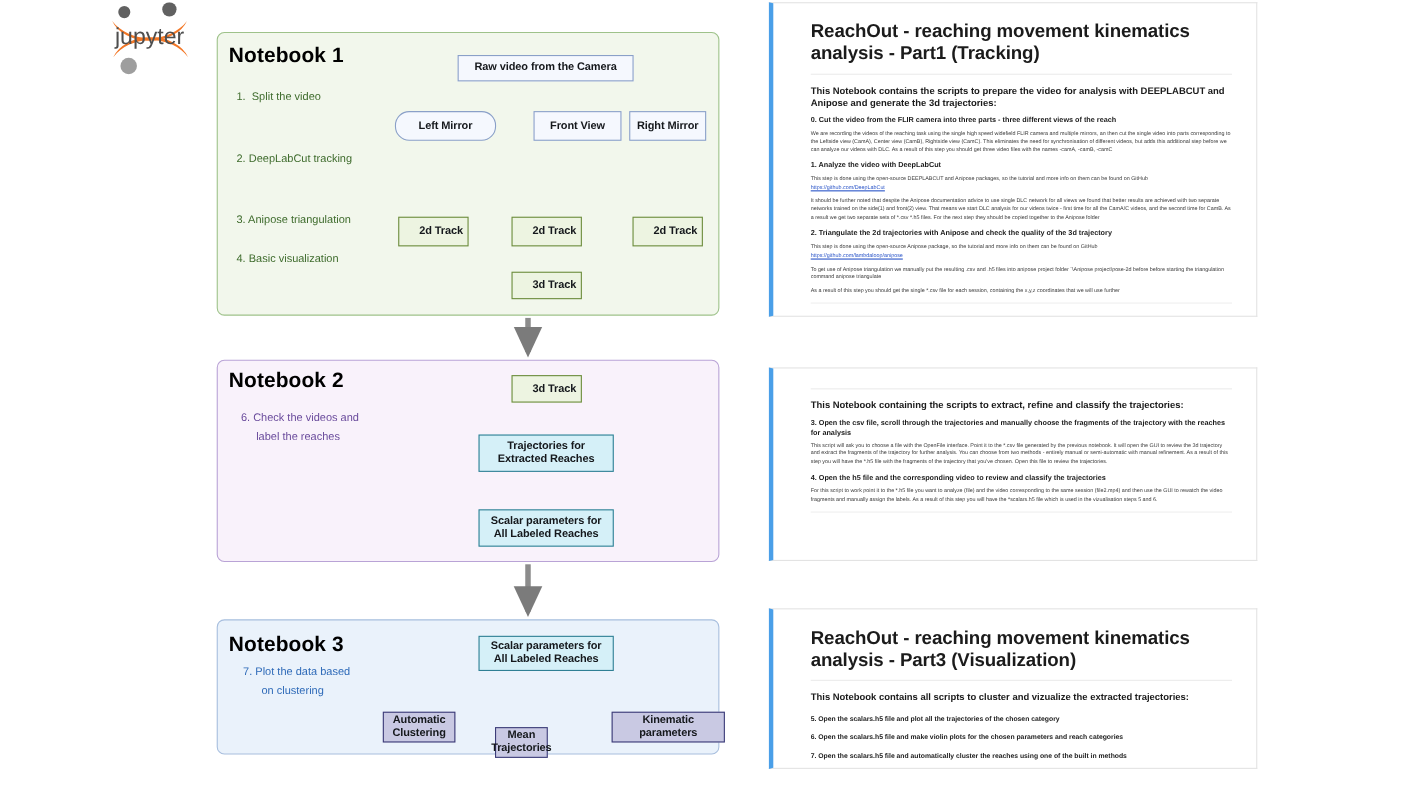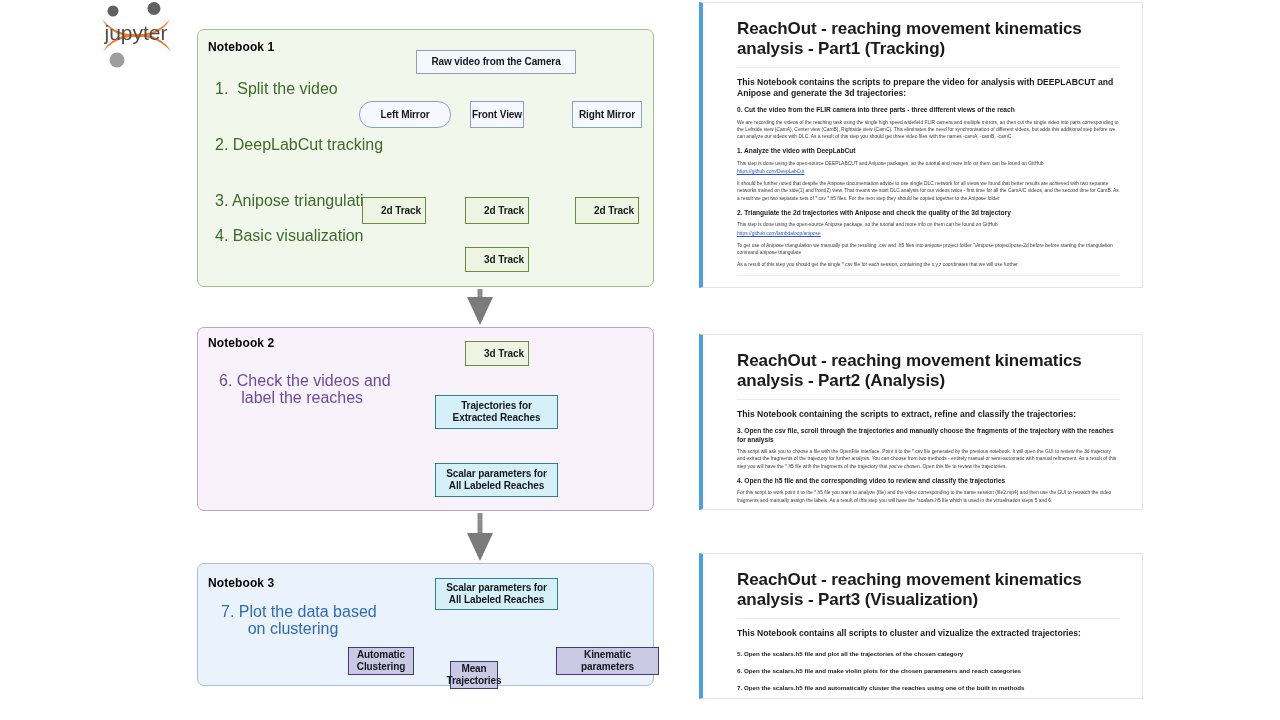--- a/index.html
+++ b/index.html
@@ -17,27 +17,27 @@
   .jupyter-logo svg { display:block; }
 
   
   .panel {
     position: absolute;
     border-radius: 7px;
     border: 1px solid #b9c6cf;
   }
   .panel-title {
     position: absolute;
-    font-size: 12px;
+    font-size: 19px;
     font-weight: bold;
     letter-spacing: .1px;
   }
   .steps { position: absolute; }
   .step {
-    font-size: 16px;
+    font-size: 10px;
     line-height: 17px;
     white-space: pre;
   }
 
   #nb1 { left: 197px; top: 29px; width: 457px; height: 258px;
          background: #f2f7ec; border-color: #9ec28a; }
 
   #nb2 { left: 197px; top: 327px; width: 457px; height: 184px;
          background: #f9f2fb; border-color: #b9a3d6; }
 
@@ -164,21 +164,21 @@
   <div class="panel-title" style="left:208px; top:40px;">Notebook 1</div>
   <div class="steps" style="left:215px; top:80px; color:#3e6b2c;">
     <div class="step" style="color:#3e6b2c; margin-bottom:39px;">1.  Split the video</div>
     <div class="step" style="color:#3e6b2c; margin-bottom:39px;">2. DeepLabCut tracking</div>
     <div class="step" style="color:#3e6b2c; margin-bottom:18px;">3. Anipose triangulation</div>
     <div class="step" style="color:#3e6b2c;">4. Basic visualization</div>
   </div>
 
   <div class="fbox" style="left:400px; top:50px; width:160px; height:24px;">Raw video from the Camera</div>
   <div class="fbox" style="left:343px; top:101px; width:92px; height:27px;border-radius:13px;">Left Mirror</div>
-  <div class="fbox" style="left:454px; top:101px; width:54px; height:27px;">Front View</div>
+  <div class="fbox" style="left:469px; top:101px; width:80px; height:27px;">Front View</div>
   <div class="fbox" style="left:556px; top:101px; width:70px; height:27px;">Right Mirror</div>
 
   <div class="fbox green" style="left:346px; top:197px; width:64px; height:27px;">2d Track</div>
   <div class="fbox green" style="left:449px; top:197px; width:64px; height:27px;">2d Track</div>
   <div class="fbox green" style="left:559px; top:197px; width:64px; height:27px;">2d Track</div>
   <div class="fbox green" style="left:449px; top:247px; width:64px; height:25px;">3d Track</div>
 
   <div class="panel" id="nb2"></div>
   <div class="panel-title" style="left:208px; top:336px;">Notebook 2</div>
   <div class="steps" style="left:219px; top:372px;">
@@ -223,21 +223,20 @@
 
     <div class="doc-h3">2. Triangulate the 2d trajectories with Anipose and check the quality of the 3d trajectory</div>
     <div class="doc-p">This step is done using the open-source Anipose package, so the tutorial and more info on them can be found on GitHub</div>
     <a class="doc-link" href="#">https://github.com/lambdaloop/anipose</a>
     <div class="doc-p">To get use of Anipose triangulation we manually put the resulting .csv and .h5 files into anipose project folder ´\Anipose project\pose-2d before before starting the triangulation command anipose triangulate</div>
     <div class="doc-p">As a result of this step you should get the single *.csv file for each session, containing the x,y,z coordinates that we will use further</div>
     <div class="thin-rule"></div>
   </div>
 
   <div class="nbcard" id="card2">
-    <div class="doc-h1">ReachOut - reaching movement kinematics analysis - Part2 (Analysis)</div>
     <div class="rule"></div>
     <div class="doc-h2">This Notebook containing the scripts to extract, refine and classify the trajectories:</div>
 
     <div class="doc-h3">3. Open the csv file, scroll through the trajectories and manually choose the fragments of the trajectory with the reaches for analysis</div>
     <div class="doc-p">This script will ask you to choose a file with the OpenFile interface. Point it to the *.csv file generated by the previous notebook. It will open the GUI to review the 3d trajectory and extract the fragments of the trajectory for further analysis. You can choose from two methods - entirely manual or semi-automatic with manual refinement. As a result of this step you will have the *.h5 file with the fragments of the trajectory that you've chosen. Open this file to review the trajectories.</div>
 
     <div class="doc-h3">4. Open the h5 file and the corresponding video to review and classify the trajectories</div>
     <div class="doc-p">For this script to work point it to the *.h5 file you want to analyze (file) and the video corresponding to the same session (file2.mp4) and then use the GUI to rewatch the video fragments and manually assign the labels. As a result of this step you will have the *scalars.h5 file which is used in the vizualisation steps 5 and 6.</div>
     <div class="thin-rule"></div>
   </div>

